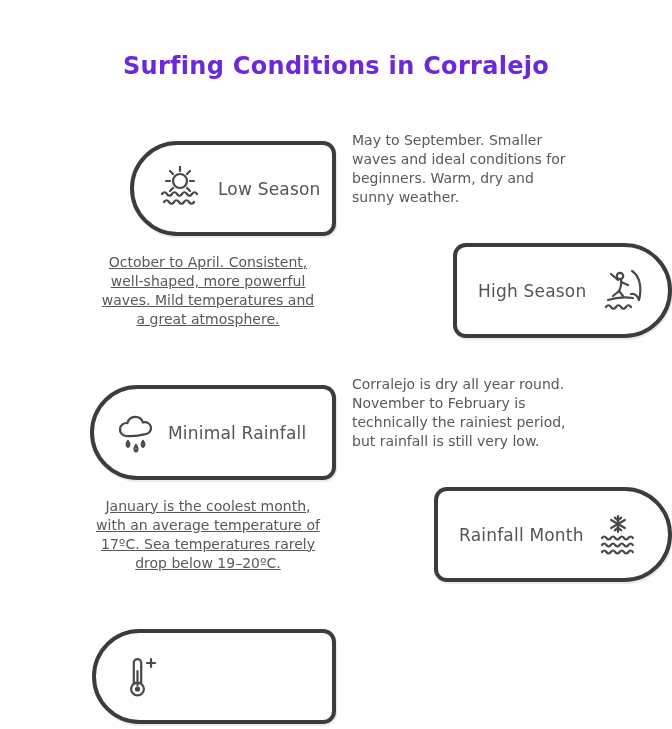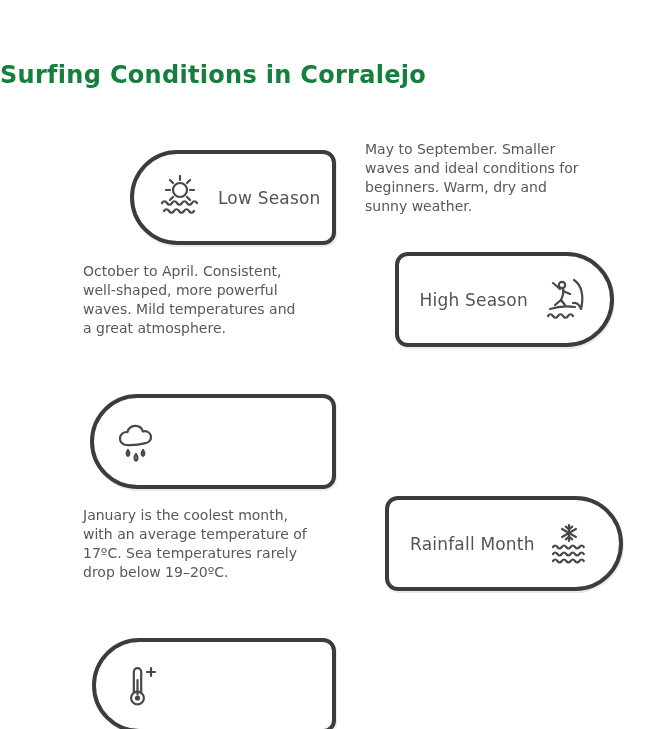--- a/index.html
+++ b/index.html
@@ -2,33 +2,33 @@
 <html><head>
 <meta charset="utf-8">
 <style>
   html,body{margin:0;padding:0;}
   body{
     width:672px;height:729px;background:#ffffff;overflow:hidden;
     font-family:"DejaVu Sans", sans-serif;
   }
   .page{padding-top:44px;}
   .title{
-    margin:17px 0 40px 0;
-    font-size:24px;font-weight:bold;letter-spacing:0.3px;color:#15803d;
+    margin:8px 0 40px 0;text-align:center;
+    font-size:24px;font-weight:bold;letter-spacing:0.3px;color:#6d28d9;
   }
   .row{display:flex;align-items:center;height:97px;margin-bottom:25px;}
   .col{width:336px;box-sizing:border-box;display:flex;align-items:center;}
   .badge-col-left{justify-content:flex-end;}
-  .badge-col-right{justify-content:center;}
+  .badge-col-right{justify-content:flex-end;}
   .text-col-right{justify-content:flex-start;padding-left:13px;}
   .text-col-left{justify-content:flex-end;padding-right:13px;}
   .desc{
-    margin:16px;font-size:14px;line-height:19px;color:#57585b;max-width:224px;
+    margin:3px;font-size:14px;line-height:19px;color:#57585b;max-width:224px;
   }
-  .text-col-left .desc{text-align:left;}
+  .text-col-left .desc{text-align:center;text-decoration:underline;}
   .badge{
     box-sizing:border-box;height:95px;background:#fff;
     border:4px solid #3b3c3e;display:flex;align-items:center;
     box-shadow:1px 2px 0 rgba(140,140,140,0.18);
   }
   .badge.left{border-radius:48px 13px 13px 48px;padding-left:21px;margin-top:40px;}
   .badge.right{border-radius:13px 48px 48px 13px;padding-left:21px;}
   .badge .label{
     font-size:17px;color:#525458;white-space:nowrap;letter-spacing:0.2px;
   }
@@ -99,21 +99,25 @@
         <span class="icon">
           <svg width="40" height="46" viewBox="0 0 40 46">
             <g class="ic">
               <path d="M11 26 a6.5 6.5 0 1 1 1.5 -12.9 a8 8 0 0 1 15.4 -0.6 a6 6 0 1 1 2.6 11.6 q-9.8 2.7 -19.5 1.9 z"></path>
               <path d="M13 31 q-2.6 4 0 5.8 q2.6 -1.8 0 -5.8 z"></path>
               <path d="M21 35 q-3 4.6 0 6.6 q3 -2 0 -6.6 z"></path>
               <path d="M28 31 q-2.6 4 0 5.8 q2.6 -1.8 0 -5.8 z"></path>
             </g>
           </svg>
         </span>
+        <span class="label">Minimal Rainfall</span>
       </div>
+    </div>
+    <div class="col text-col-right">
+      <p class="desc">Corralejo is dry all year round. November to February is technically the rainiest period, but rainfall is still very low.</p>
     </div>
   </div>
 
   <div class="row">
     <div class="col text-col-left">
       <p class="desc">January is the coolest month, with an average temperature of 17ºC. Sea temperatures rarely drop below 19–20ºC.</p>
     </div>
     <div class="col badge-col-right">
       <div class="badge right w4">
         <span class="label">Rainfall Month</span>

